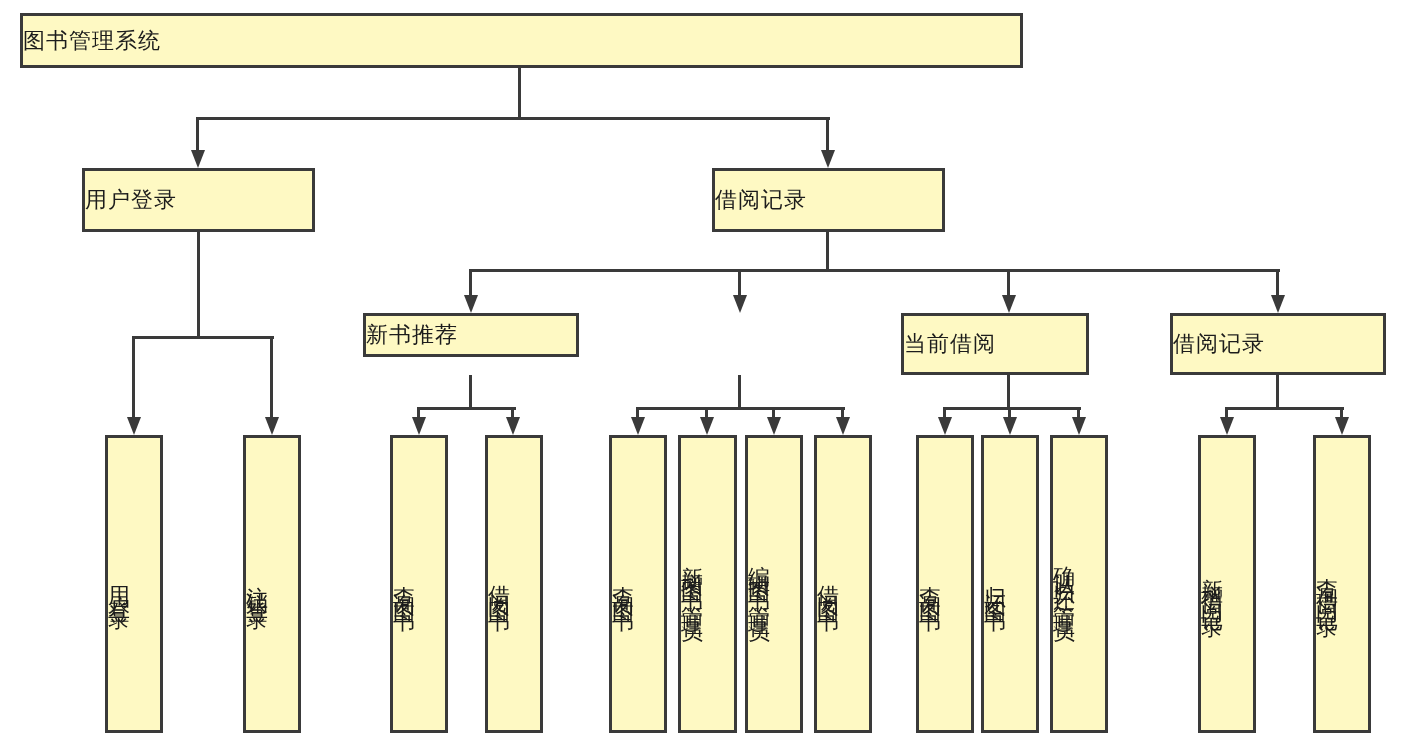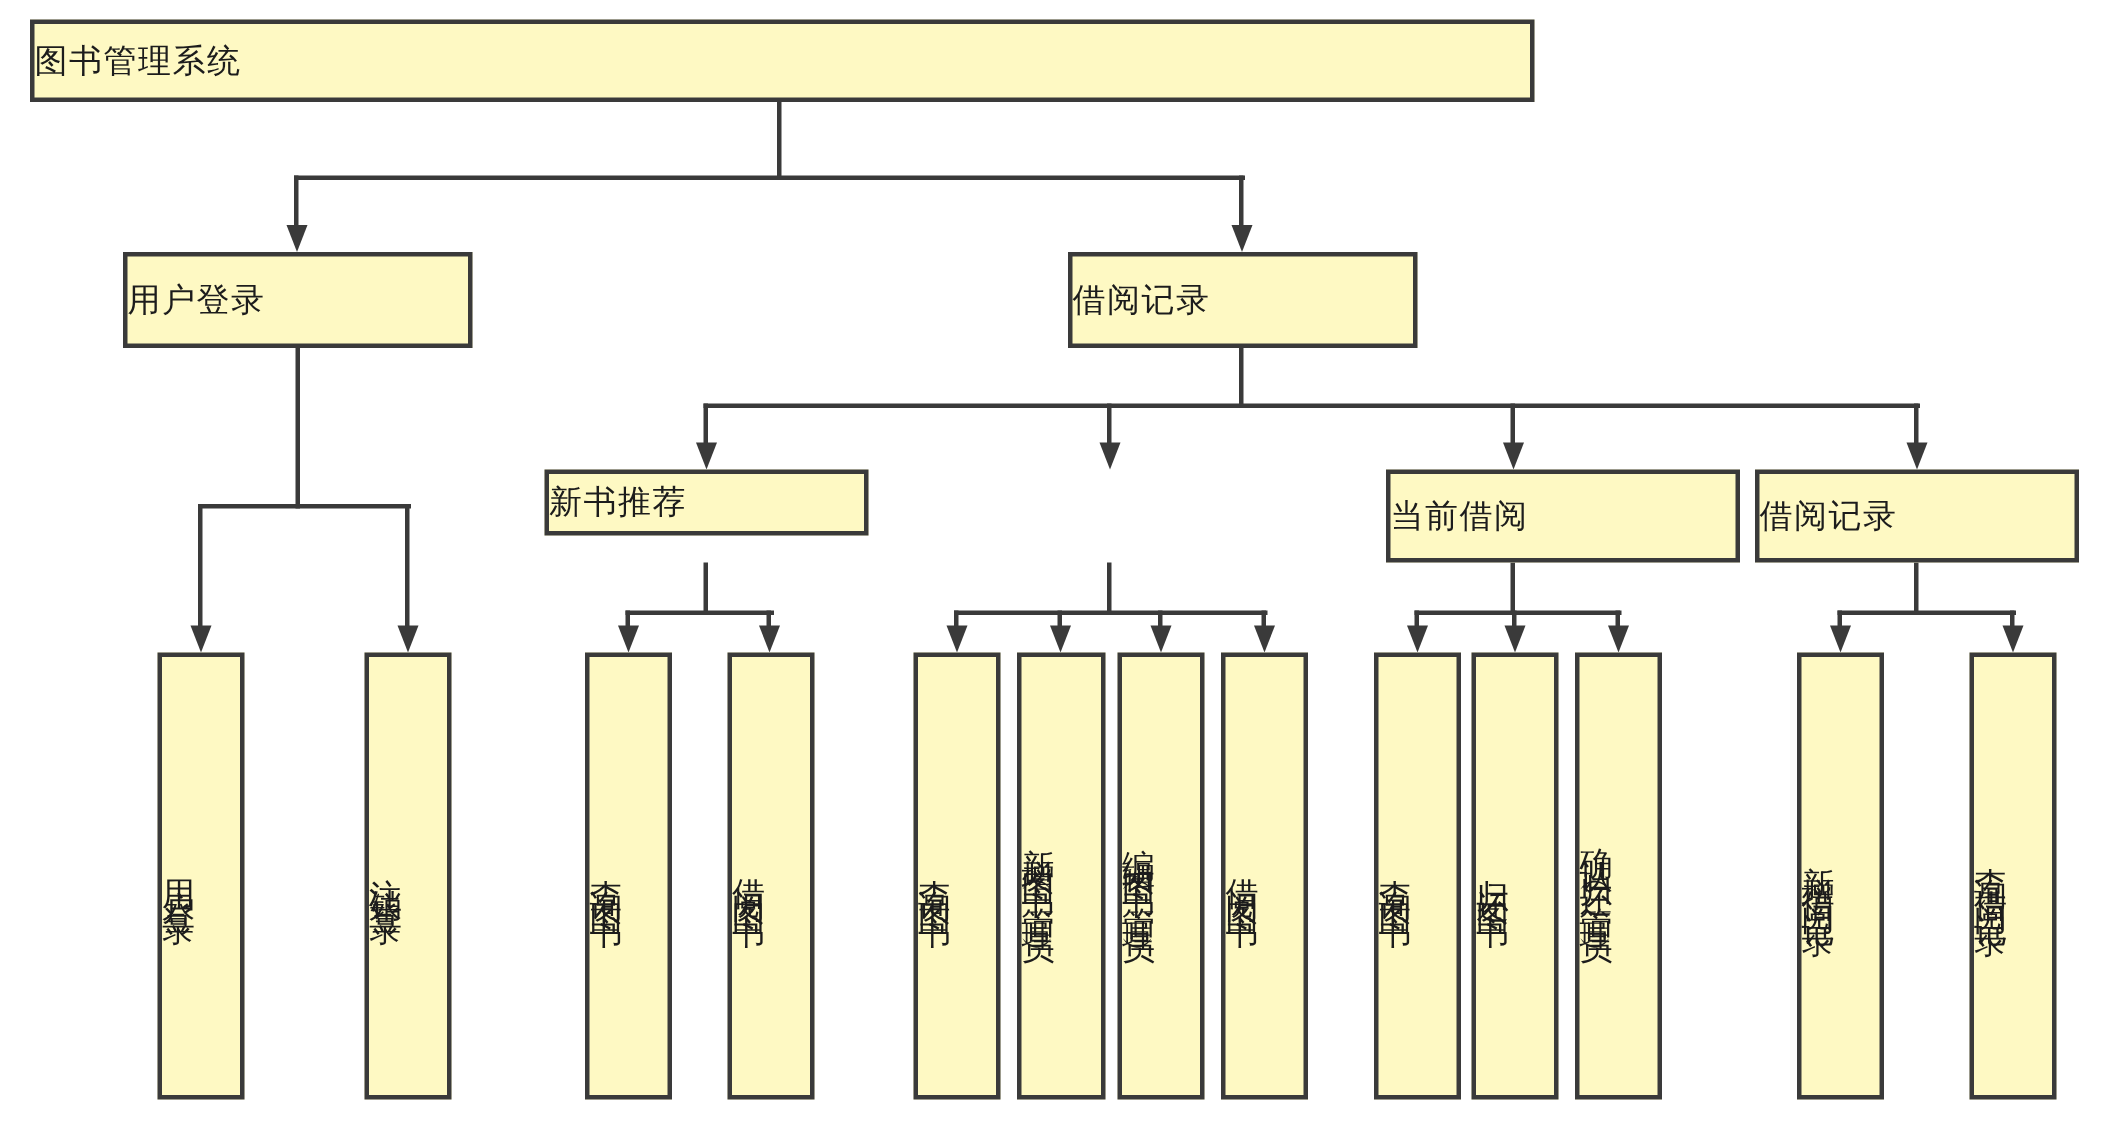--- a/index.html
+++ b/index.html
@@ -87,21 +87,21 @@
   <div class="vl" style="left:1007px;top:269px;height:29px"></div>
   <div class="vl" style="left:1276px;top:269px;height:29px"></div>
   <div class="arrow" style="left:464px;top:295px"></div>
   <div class="arrow" style="left:733px;top:295px"></div>
   <div class="arrow" style="left:1002px;top:295px"></div>
   <div class="arrow" style="left:1271px;top:295px"></div>
 
   <div class="box" style="left:363px;top:313px;width:216px;height:44px">
     <span class="lbl">新书推荐</span>
   </div>
-  <div class="box" style="left:924px;top:313px;width:236px;height:62px">
+  <div class="box" style="left:901px;top:313px;width:188px;height:62px">
     <span class="lbl">当前借阅</span>
   </div>
   <div class="box" style="left:1170px;top:313px;width:216px;height:62px">
     <span class="lbl">借阅记录</span>
   </div>
 
   <div class="vl" style="left:469px;top:375px;height:35px"></div>
   <div class="hl" style="left:417px;top:407px;width:99px"></div>
   <div class="vl" style="left:417px;top:407px;height:13px"></div>
   <div class="vl" style="left:511px;top:407px;height:13px"></div>

